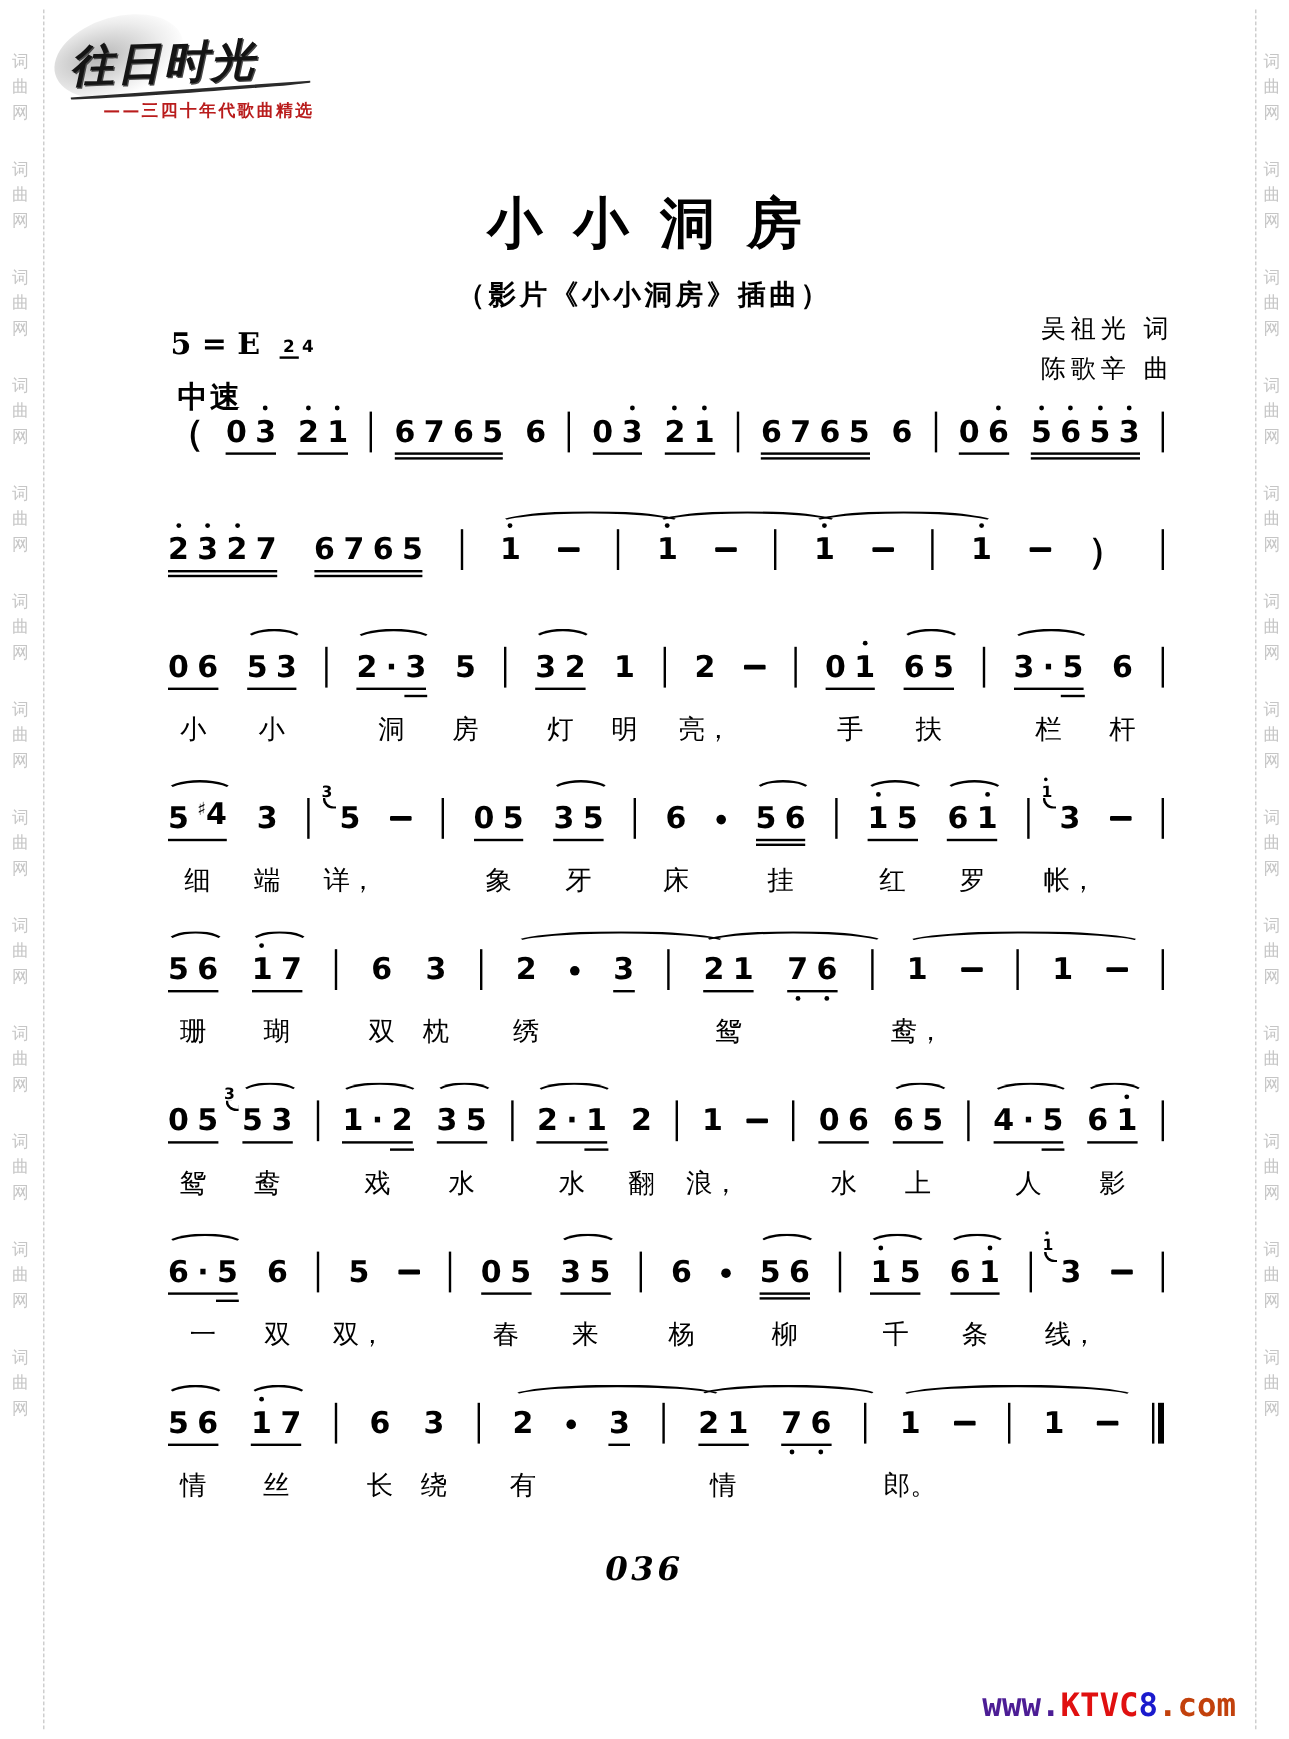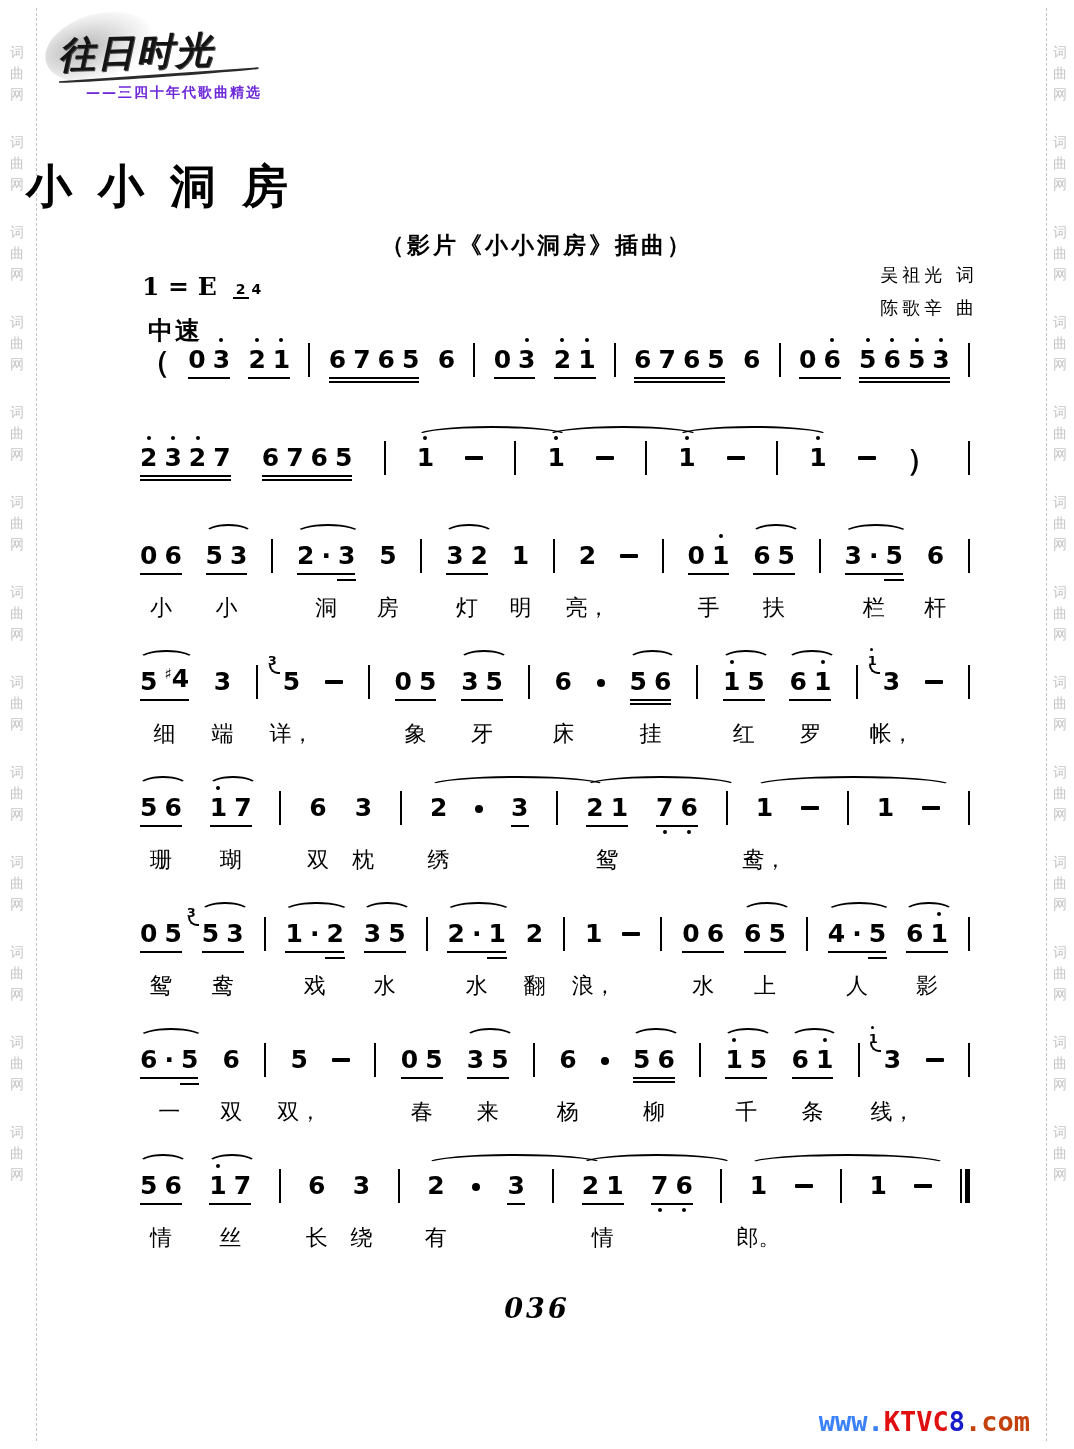--- a/index.html
+++ b/index.html
@@ -19,27 +19,27 @@
   
   .logo{position:absolute;left:58px;top:26px;width:270px;}
   .logo::before{content:"";position:absolute;left:-14px;top:-12px;width:110px;height:66px;
     background:radial-gradient(ellipse at 35% 45%,rgba(110,110,110,.5),rgba(190,190,190,.28) 52%,transparent 74%);
     transform:rotate(-16deg);border-radius:50%;}
   .logo-art{position:relative;font-family:"DejaVu Serif",serif;font-style:italic;font-weight:bold;
     font-size:37px;color:#141414;letter-spacing:2px;transform:rotate(-2deg);
     text-shadow:1px 1px 0 #4a4a4a;}
   .logo-art::after{content:"";display:block;height:3px;width:200px;background:#2b2b2b;
     border-radius:0 0 60% 60%;margin-top:-3px;transform:rotate(-2deg);}
-  .logo-sub{margin:8px 0 0 28px;font-size:14px;font-weight:bold;color:#6d28d9;letter-spacing:2px;}
+  .logo-sub{margin:8px 0 0 28px;font-size:14px;font-weight:bold;color:#b91c1c;letter-spacing:2px;}
   
-  .title{position:absolute;top:156px;left:0;width:100%;
+  .title{position:absolute;top:156px;left:0;width:100%;text-align:center;
     font-family:"DejaVu Serif",serif;font-weight:bold;font-size:46px;letter-spacing:26px;text-indent:26px;}
   .subtitle{position:absolute;top:230px;left:0;width:100%;text-align:center;
     font-weight:bold;font-size:23px;letter-spacing:3px;}
-  .credits{position:absolute;right:96px;top:258px;font-size:18px;line-height:33px;
+  .credits{position:absolute;right:96px;top:258px;font-size:21px;line-height:33px;
     letter-spacing:4px;font-weight:500;text-align:center;}
   .keysig{position:absolute;left:142px;top:272px;font-family:"DejaVu Serif",serif;
     font-weight:bold;font-size:25px;}
   .frac{display:inline-block;vertical-align:middle;margin-left:16px;text-align:center;
     font-size:14px;line-height:20px;font-family:"DejaVu Sans",sans-serif;}
   .frac .fn{border-bottom:2px solid #000;padding:0 3px;}
   .frac .fd{padding:0 3px;}
   .tempo{position:absolute;left:148px;top:314px;font-size:25px;font-weight:bold;letter-spacing:2px;}
   
   .music-area{position:absolute;left:140px;right:104px;top:345px;}
@@ -229,21 +229,21 @@
 
 <div class="title">小小洞房</div>
 <div class="subtitle">（影片《小小洞房》插曲）</div>
 
 <div class="credits">
   <div>吴祖光 词</div>
   <div>陈歌辛 曲</div>
 </div>
 
 <div class="keysig">
-  <span>1 = E</span><span class="frac"><span class="fn">2</span><span class="fd">4</span></span>
+  <span>5 = E</span><span class="frac"><span class="fn">2</span><span class="fd">4</span></span>
 </div>
 <div class="tempo">中速</div>
 
 <div class="music-area">
     <div class="mline">
       <div class="tok paren">（</div>
       <div class="tok g">
         <div class="nrow">
           <div class="dc"><span class="dv">0</span></div>
           <div class="dc"><span class="dv">3<span class="hidot"></span></span></div>
@@ -920,13 +920,13 @@
       </div>
       <div class="tok dash"></div>
       <div class="tok ebar">
         <div class="b1"></div>
         <div class="b2"></div>
       </div>
     </div>
   </div>
 
 <div class="pagenum">036</div>
-<div class="wm"><span class="wseg" style="color: #3b82f6;">www.</span><span class="wseg" style="color: rgb(224, 16, 16);">KTVC</span><span class="wseg" style="color: rgb(26, 26, 205);">8</span><span class="wseg" style="color: #c2410c; margin-top: 30px;">.com</span></div>
+<div class="wm"><span class="wseg" style="color: #4c1d95;">www.</span><span class="wseg" style="color: rgb(224, 16, 16);">KTVC</span><span class="wseg" style="color: rgb(26, 26, 205);">8</span><span class="wseg" style="color: #c2410c; margin-top: 30px;">.com</span></div>
 
 </body></html>

